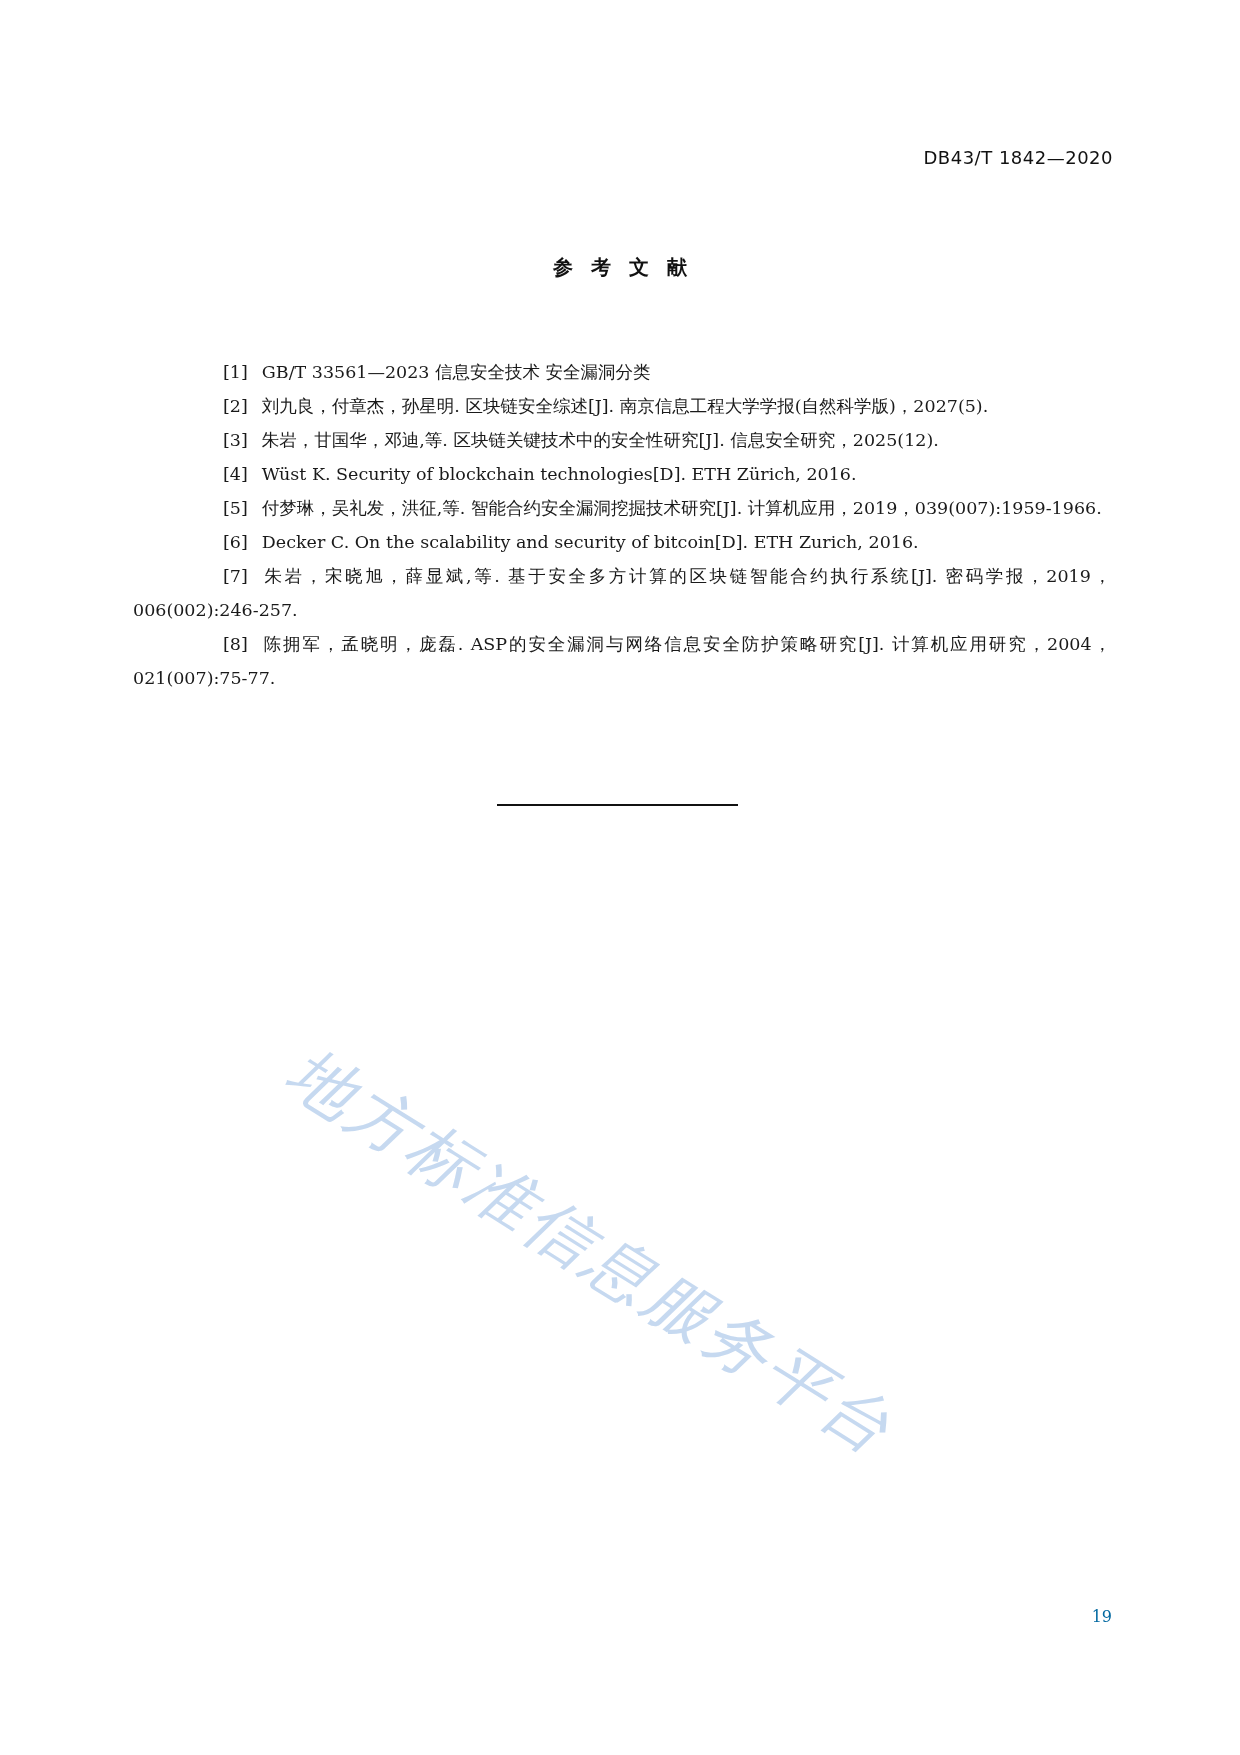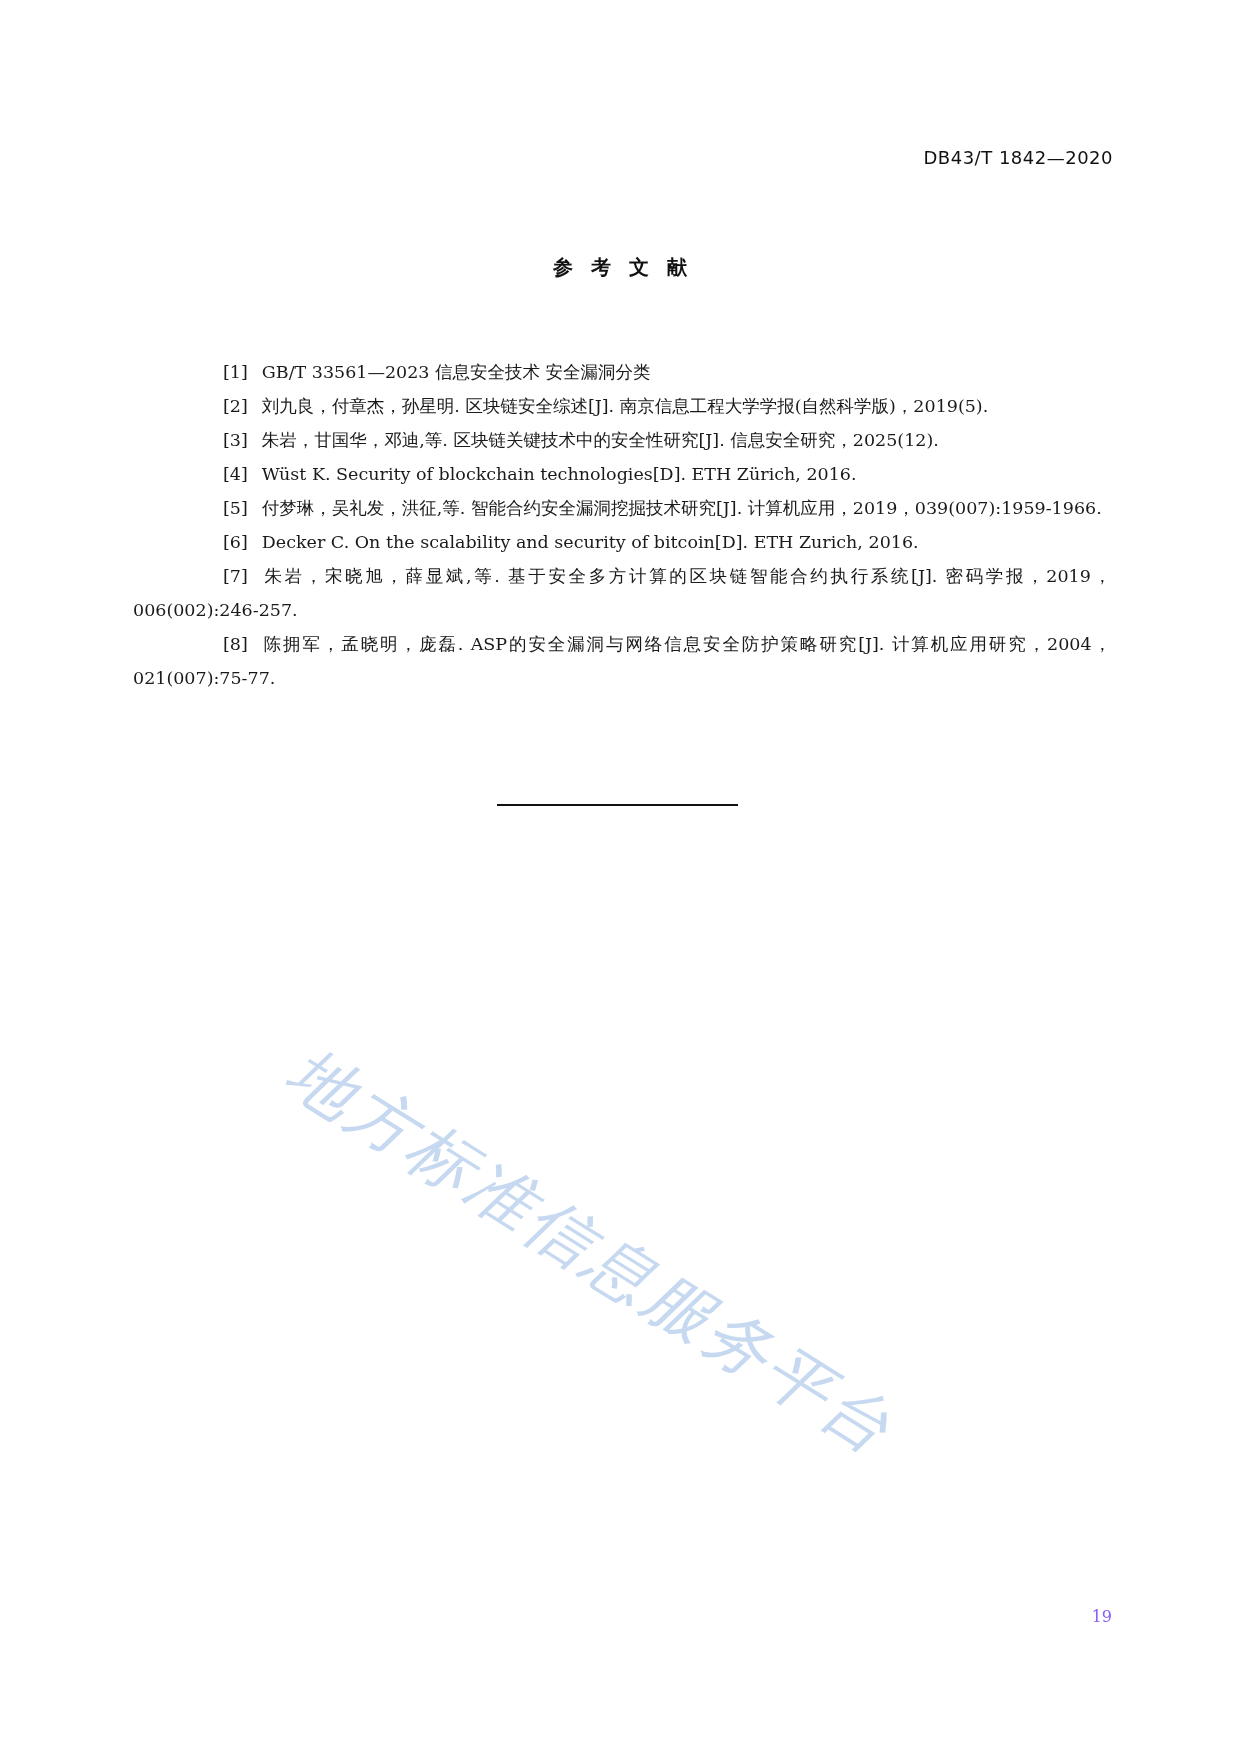--- a/index.html
+++ b/index.html
@@ -78,34 +78,34 @@
       white-space: nowrap;
       letter-spacing: 4px;
       font-style: italic;
       pointer-events: none;
     }
     .page-number {
       position: absolute;
       top: 1607px;
       right: 128px;
       font-size: 16px;
-      color: #8b5cf6;
+      color: #0369a1;
       line-height: 20px;
     }
   </style>
 </head>
 <body>
 
 <div class="doc-code">DB43/T 1842—2020</div>
 
 <div class="section-title">参考文献</div>
 
 <div class="refs">
   <p class="ref"><span class="num">[1]</span><span>GB/T 33561—2023 信息安全技术 安全漏洞分类</span></p>
-  <p class="ref"><span class="num">[2]</span><span>刘九良，付章杰，孙星明. 区块链安全综述[J]. 南京信息工程大学学报(自然科学版)，2019(5).</span></p>
+  <p class="ref"><span class="num">[2]</span><span>刘九良，付章杰，孙星明. 区块链安全综述[J]. 南京信息工程大学学报(自然科学版)，2027(5).</span></p>
   <p class="ref"><span class="num">[3]</span><span>朱岩，甘国华，邓迪,等. 区块链关键技术中的安全性研究[J]. 信息安全研究，2025(12).</span></p>
   <p class="ref"><span class="num">[4]</span><span>Wüst K. Security of blockchain technologies[D]. ETH Zürich, 2016.</span></p>
   <p class="ref"><span class="num">[5]</span><span>付梦琳，吴礼发，洪征,等. 智能合约安全漏洞挖掘技术研究[J]. 计算机应用，2019，039(007):1959-1966.</span></p>
   <p class="ref"><span class="num">[6]</span><span>Decker C. On the scalability and security of bitcoin[D]. ETH Zurich, 2016.</span></p>
   <p class="ref"><span class="num">[7]</span><span>朱岩，宋晓旭，薛显斌,等. 基于安全多方计算的区块链智能合约执行系统[J]. 密码学报，2019，006(002):246-257.</span></p>
   <p class="ref"><span class="num">[8]</span><span>陈拥军，孟晓明，庞磊. ASP的安全漏洞与网络信息安全防护策略研究[J]. 计算机应用研究，2004，021(007):75-77.</span></p>
 </div>
 
 <div class="end-rule"></div>
 

